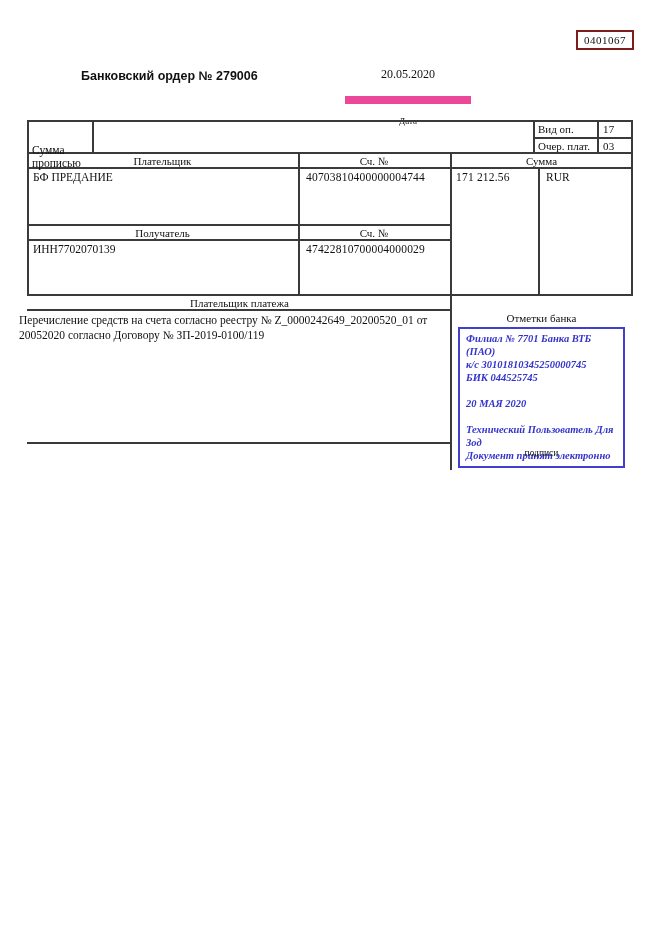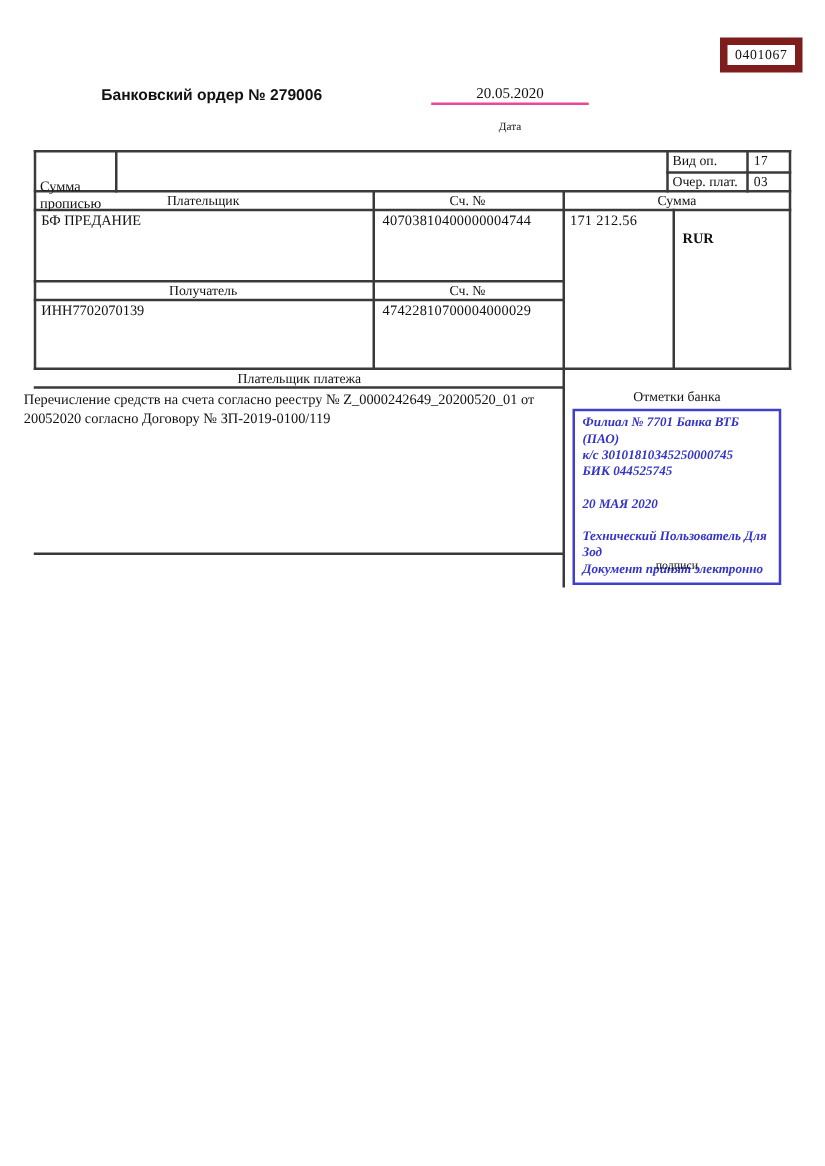--- a/index.html
+++ b/index.html
@@ -5,30 +5,30 @@
   html,body{margin:0;padding:0;background:#e8e8e8;}
   .page{
     position:relative;width:660px;height:933px;background:#ffffff;
     font-family:"Liberation Serif","DejaVu Serif",serif;color:#111;
     margin:0 auto;overflow:hidden;
   }
   .hline{position:absolute;height:2px;background:#3a3a3a;}
   .vline{position:absolute;width:2px;background:#3a3a3a;}
   .code-box{
     position:absolute;left:576px;top:30px;width:54px;height:16px;
-    border:6px solid #7f1d1d;display:flex;align-items:center;justify-content:center;
+    border:2px solid #7f1d1d;display:flex;align-items:center;justify-content:center;
     font-size:11px;letter-spacing:0.5px;
   }
   .title{
     position:absolute;left:33px;top:69px;
     font-family:"Liberation Sans","DejaVu Sans",sans-serif;
     font-weight:bold;font-size:12.5px;padding-left:48px;
   }
   .date-block{position:absolute;left:345px;top:67px;width:126px;text-align:center;}
-  .date-value{font-size:12px;border-bottom:2px solid #ec4899;padding-bottom:0;}
+  .date-value{font-size:12px;border-bottom:8px solid #ec4899;padding-bottom:14px;}
   .date-label{font-size:9px;padding-top:12px;}
   .cell{position:absolute;font-size:11.5px;line-height:13px;}
   .hdr{position:absolute;font-size:11px;text-align:center;}
   .num{letter-spacing:0.2px;}
   .stamp{
     position:absolute;left:458px;top:327px;width:152px;min-height:112px;
     border:2px solid #4040cc;padding:3px 5px 4px 6px;
     color:#3434cc;font-weight:bold;font-size:10.5px;line-height:13px;font-style:italic;
   }
   .stamp-line{min-height:13px;white-space:pre-wrap;}
@@ -75,21 +75,21 @@
   <div class="cell" style="left:538px;top:140px;width:58px;font-size:11px;">Очер. плат.</div>
   <div class="cell num" style="left:603px;top:140px;width:28px;font-size:11px;">03</div>
 
   <div class="hdr" style="left:27px;top:155px;width:271px;">Плательщик</div>
   <div class="hdr" style="left:298px;top:155px;width:152px;">Сч. №</div>
   <div class="hdr" style="left:450px;top:155px;width:183px;">Сумма</div>
 
   <div class="cell" style="left:33px;top:171px;width:260px;">БФ ПРЕДАНИЕ</div>
   <div class="cell num" style="left:306px;top:171px;width:140px;">40703810400000004744</div>
   <div class="cell num" style="left:456px;top:171px;width:78px;">171 212.56</div>
-  <div class="cell" style="left:546px;top:185px;width:80px;font-weight:bold;">RUR</div>
+  <div class="cell" style="left:546px;top:171px;width:80px;">RUR</div>
 
   <div class="hdr" style="left:27px;top:227px;width:271px;">Получатель</div>
   <div class="hdr" style="left:298px;top:227px;width:152px;">Сч. №</div>
 
   <div class="cell" style="left:33px;top:243px;width:260px;">ИНН7702070139</div>
   <div class="cell num" style="left:306px;top:243px;width:140px;">47422810700004000029</div>
 
   <div class="hdr" style="left:27px;top:297px;width:425px;">Плательщик платежа</div>
   <div class="cell" style="left:19px;top:313px;width:412px;line-height:15px;">Перечисление средств на счета согласно реестру № Z_0000242649_20200520_01 от 20052020 согласно Договору № ЗП-2019-0100/119</div>
 

